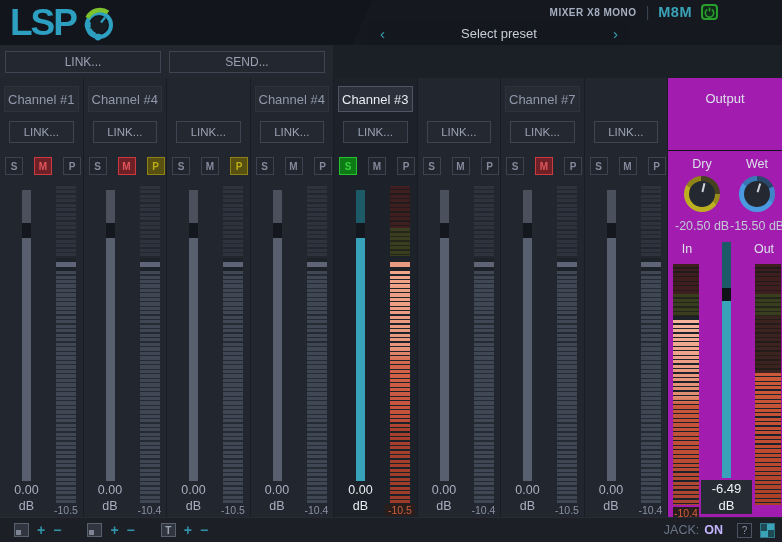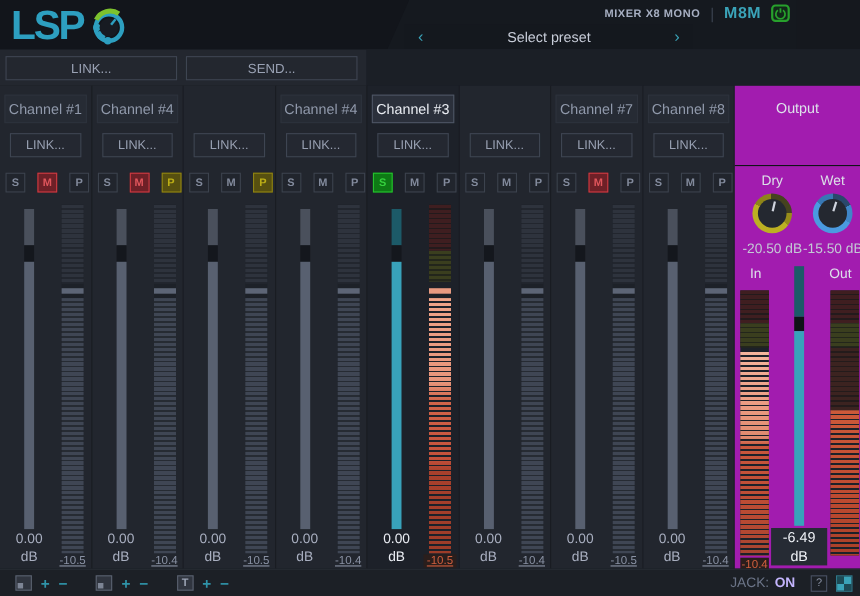--- a/index.html
+++ b/index.html
@@ -72,21 +72,21 @@
   .mz.g-dim{top:0;height:72px;background:repeating-linear-gradient(to bottom,#2e333d 0 3px,#22262e 3px 4.5px);}
   .mz.g-peak{top:76px;height:5px;background:#5d6576;}
   .mz.g-lit{top:85px;bottom:0;background:repeating-linear-gradient(to bottom,#3f4654 0 3px,#262b33 3px 4.5px);}
   .mz.r-red{top:0;height:42px;background:repeating-linear-gradient(to bottom,#3f1e20 0 3px,#231a1c 3px 4.5px);}
   .mz.r-olv{top:42px;height:28px;background:repeating-linear-gradient(to bottom,#3a3e1e 0 3px,#23261b 3px 4.5px);}
   .mz.r-peak{top:76px;height:5px;background:#e89a80;}
   .mz.r-lit{top:85px;bottom:0;
     background:linear-gradient(to bottom,#f0a488 0%,#e8957b 33%,#d3654a 40%,#c4503a 63%,#a8402c 68%,#9c3c28 100%);}
   .mz.striped::after{content:"";position:absolute;inset:0;
     background:repeating-linear-gradient(to bottom,transparent 0 3px,#1d2129 3px 4.5px);}
-  .mval{position:absolute;left:51px;top:426px;width:30px;text-align:center;font-size:10.5px;color:#8a92a4;text-decoration:underline;}
+  .mval{position:absolute;left:51px;top:426px;width:30px;text-align:center;font-size:10.5px;color:#8a92a4;}
   .strip.selected .mval{color:#d05f3e;background:#2a1e1c;}
 
   
   .output-strip{flex:1;position:relative;background:#a21caf;border-right:none;}
   .out-title{position:absolute;left:0;right:0;top:13px;text-align:center;color:#dde1ea;font-size:13px;}
   .out-sep{position:absolute;left:0;right:0;top:72px;height:1px;background:#101318;}
   .kgroup{position:absolute;top:79px;width:54px;text-align:center;}
   .kgroup.dry{left:7px;}
   .kgroup.wet{left:62px;}
   .klabel{color:#dce0e8;font-size:12.5px;}
@@ -319,21 +319,20 @@
             <div class="lower"></div>
           </div>
           <div class="fval"><span>0.00</span><span class="unit">dB</span></div>
           <div class="meter">
             <div class="mz g-dim"></div>
             <div class="mz g-peak"></div>
             <div class="mz g-lit"></div>
           </div>
           <div class="mval">-10.5</div>
         </div><div class="strip">
-          <div class="tab">Channel #8</div>
           <div class="linkbtn">LINK...</div>
           <div class="smp">
             <span class="smpbtn">S</span>
             <span class="smpbtn">M</span>
             <span class="smpbtn">P</span>
           </div>
           <div class="fader">
             <div class="upper"></div>
             <div class="handle"></div>
             <div class="lower"></div>

